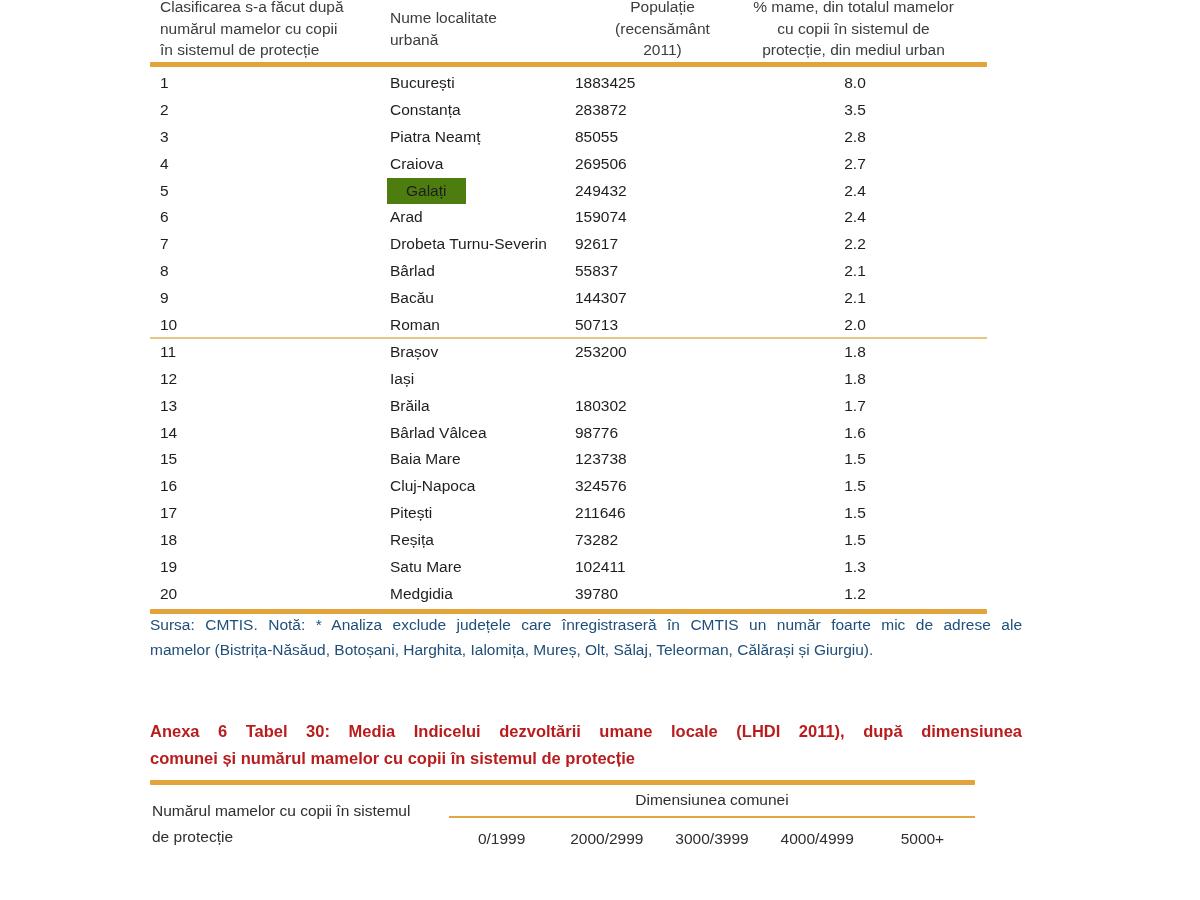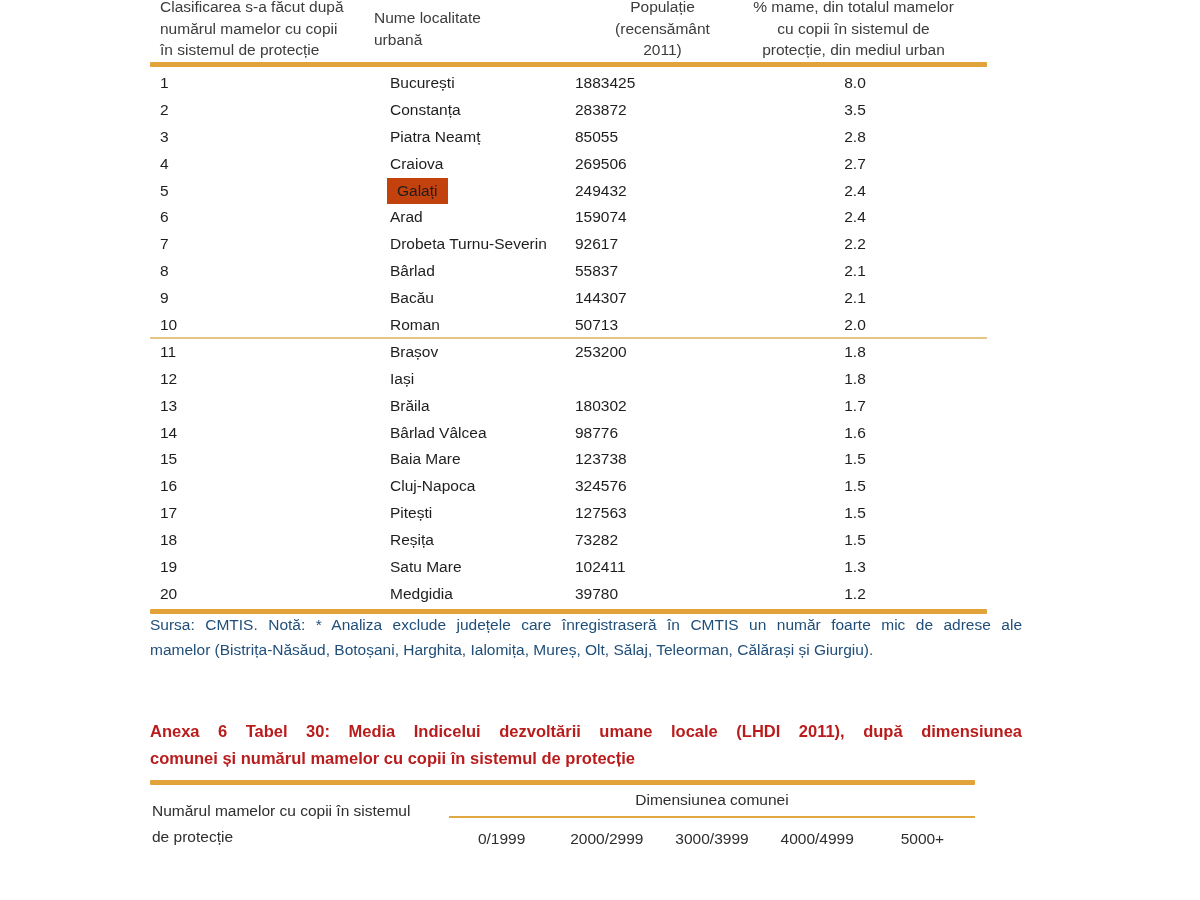--- a/index.html
+++ b/index.html
@@ -9,32 +9,32 @@
   
   .rule{position:absolute;background:#E3A33B;}
   .rule-thick{height:4.5px;border-radius:1px;}
   .rule-thin{height:1.5px;background:#E6C684;}
   .rule-med{height:2px;background:#DFA840;}
 
   
   .t1{position:absolute;left:138px;top:0;width:837px;}
   .t1 .hcell{position:absolute;font-size:15.5px;line-height:21.5px;color:#3C3C3C;white-space:pre-line;}
   .h1{left:10px;top:-4px;width:235px;}
-  .h2{left:224px;top:7px;width:180px;}
+  .h2{left:240px;top:7px;width:180px;}
   .h3{left:425px;top:-4px;width:175px;text-align:center;}
   .h4{left:570px;top:-4px;width:267px;text-align:center;}
 
   #t1-rows{position:absolute;left:0;top:70px;width:837px;}
   .t1-row{position:relative;height:26.9px;}
   .cell{position:absolute;font-size:15.5px;color:#1E1E1E;line-height:26.9px;white-space:nowrap;}
   .c-rank{left:10px;}
   .c-city{left:240px;}
   .c-pop{left:425px;width:175px;text-align:left;}
   .c-pct{left:595px;width:220px;text-align:center;}
-  .hl{background:#c2410c;display:inline-block;padding:0 10px;margin-left:-3px;}
+  .hl{background:#4d7c0f;display:inline-block;padding:0 19px;margin-left:-3px;}
 
   
   .sursa{position:absolute;left:138px;top:612px;width:872px;font-size:15.5px;line-height:25px;color:#1F4E79;}
   .justify-last{text-align:justify;text-align-last:justify;}
 
   
   .anexa{position:absolute;left:138px;top:718px;width:872px;font-size:16.5px;font-weight:bold;
          line-height:27px;color:#b91c1c;}
 
   
@@ -161,21 +161,21 @@
         </div>
         <div class="t1-row">
           <div class="cell c-rank">16</div>
           <div class="cell c-city">Cluj-Napoca</div>
           <div class="cell c-pop">324576</div>
           <div class="cell c-pct">1.5</div>
         </div>
         <div class="t1-row">
           <div class="cell c-rank">17</div>
           <div class="cell c-city">Pitești</div>
-          <div class="cell c-pop">127563</div>
+          <div class="cell c-pop">211646</div>
           <div class="cell c-pct">1.5</div>
         </div>
         <div class="t1-row">
           <div class="cell c-rank">18</div>
           <div class="cell c-city">Reșița</div>
           <div class="cell c-pop">73282</div>
           <div class="cell c-pct">1.5</div>
         </div>
         <div class="t1-row">
           <div class="cell c-rank">19</div>

